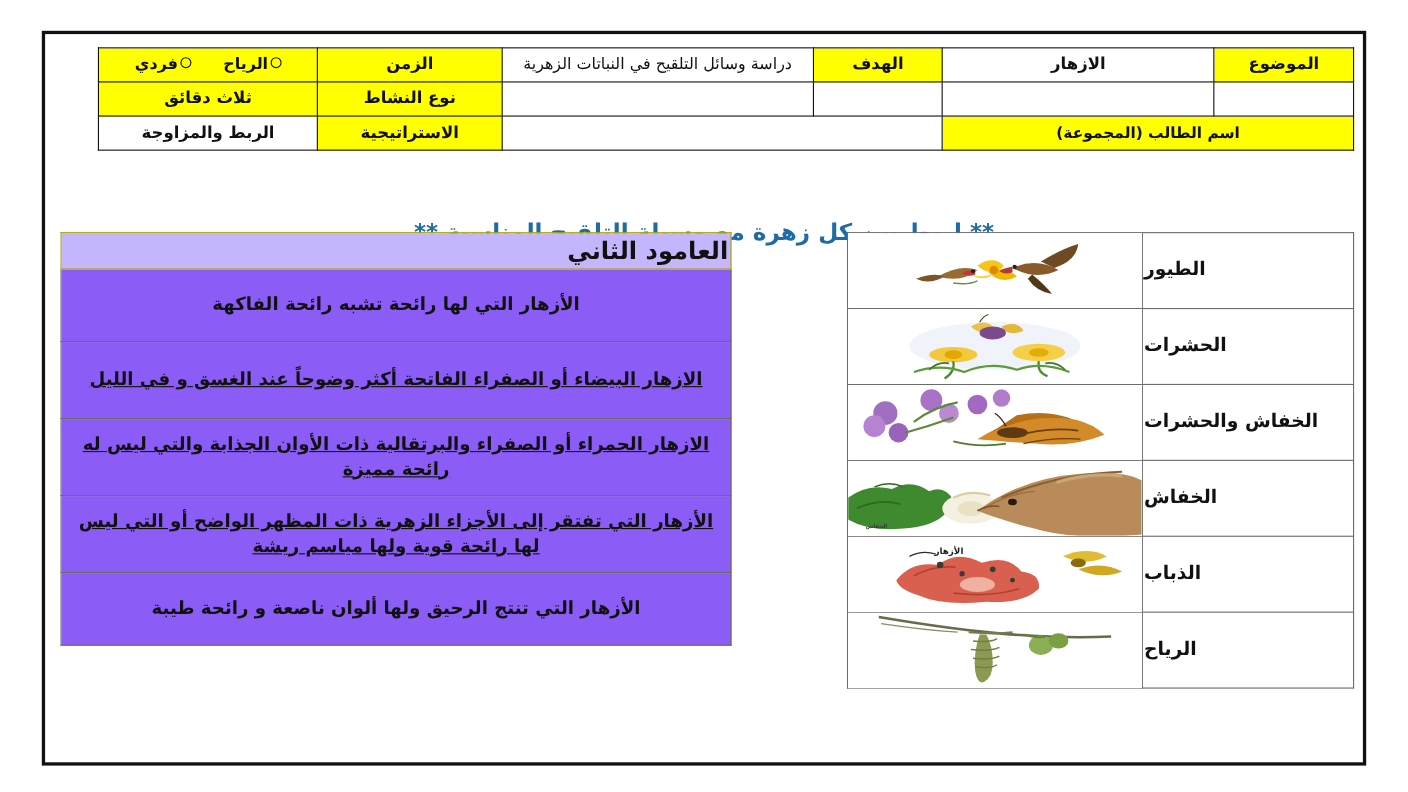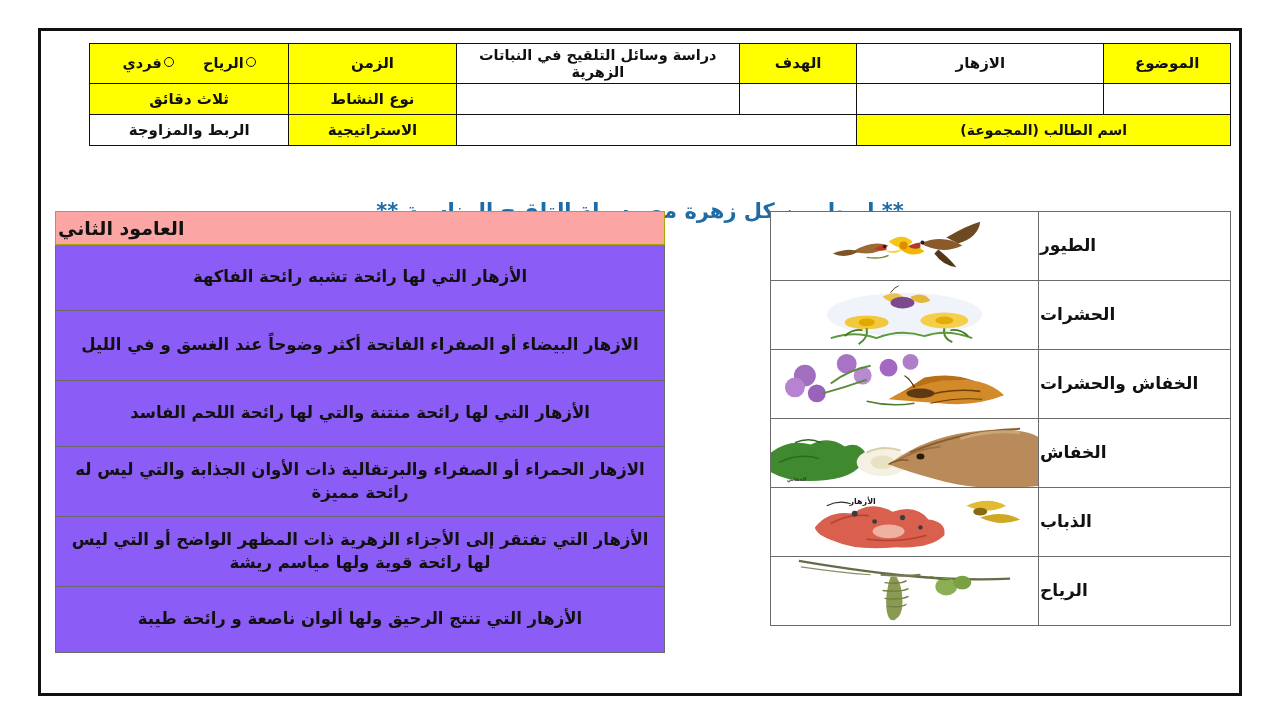--- a/index.html
+++ b/index.html
@@ -21,43 +21,43 @@
   .hdr td{
     border:1.5px solid #111111;
     font-size:15px;font-weight:bold;color:#111111;
     text-align:center;vertical-align:middle;
     padding:3px 4px;height:31px;box-sizing:border-box;
     line-height:1.15;
   }
   .yel{background:#ffff00;}
   .wht{background:#ffffff;}
   .hdr .small{font-size:14px;font-weight:bold;}
-  .hdr .obj{font-size:14.5px;font-weight:bold;letter-spacing:0px;}
+  .hdr .obj{font-size:14.5px;font-weight:normal;letter-spacing:0px;}
   .chk{display:inline-block;width:8px;height:8px;border:1.4px solid #111;
        border-radius:50%;margin-left:2px;vertical-align:1px;}
   .optwrap{display:flex;justify-content:space-around;align-items:center;
            padding:0 14px;}
   .opt{white-space:nowrap;font-size:14.5px;}
 
   
   .instr{
     position:absolute;top:168px;left:0;width:100%;
     text-align:center;color:#1f6ba5;font-size:21px;font-weight:bold;
     letter-spacing:0.3px;
   }
 
   
   .colA{position:absolute;right:8px;top:180px;width:460px;}
   .colB{position:absolute;left:14px;top:180px;width:610px;}
 
   .mt{width:100%;border-collapse:collapse;table-layout:fixed;}
   .mt td,.mt th{border:1.2px solid #6b6b6b;box-sizing:border-box;}
   .mt .head{
-    background:#fca5a5;border:1.4px solid #a9a900;
-    font-size:19px;font-weight:bold;color:#111;text-align:left;
+    background:#c4b5fd;border:1.4px solid #a9a900;
+    font-size:22px;font-weight:bold;color:#111;text-align:right;
     height:33px;padding:2px;
   }
 
   
   .colA td.lbl{
     width:192px;height:69px;text-align:left;vertical-align:middle;
     font-size:17px;font-weight:bold;color:#111;line-height:1.25;
     background:#fff;
   }
   .colA td.pic{
@@ -65,21 +65,21 @@
     position:relative;
   }
   .colA td.pic svg{display:block;width:100%;height:100%;}
 
   
   .colB td.stmt{
     height:66px;text-align:center;vertical-align:middle;
     font-size:16.5px;font-weight:bold;color:#111;line-height:1.35;
     padding:4px 10px;background:#8b5cf6;
   }
-  .colB td.stmt.tall{height:70px;}
+  .colB td.stmt.tall{height:70px;text-decoration:underline;}
   .tiny-cap{
     position:absolute;font-size:5px;color:#3a3a3a;font-weight:bold;
   }
 </style>
 </head>
 <body>
 
 <div class="page">
 
   <table class="hdr">
@@ -264,23 +264,20 @@
           <tr>
         <th class="head">العامود الثاني</th>
       </tr>
       <tr>
         <td class="stmt">الأزهار التي لها رائحة تشبه رائحة الفاكهة</td>
       </tr>
       <tr>
         <td class="stmt tall">الازهار  البيضاء أو الصفراء الفاتحة أكثر وضوحاً عند الغسق و في الليل</td>
       </tr>
       <tr>
-        <td class="stmt">الأزهار التي لها رائحة منتنة والتي لها رائحة اللحم الفاسد</td>
-      </tr>
-      <tr>
         <td class="stmt tall">الازهار  الحمراء أو الصفراء والبرتقالية ذات الأوان الجذابة والتي ليس له رائحة مميزة</td>
       </tr>
       <tr>
         <td class="stmt tall">الأزهار التي تفتقر إلى الأجزاء الزهرية ذات المظهر الواضح أو التي ليس لها رائحة قوية ولها مياسم ريشة</td>
       </tr>
       <tr>
         <td class="stmt">الأزهار التي تنتج الرحيق ولها ألوان ناصعة و رائحة طيبة</td>
       </tr>
     </tbody>
       </table>

